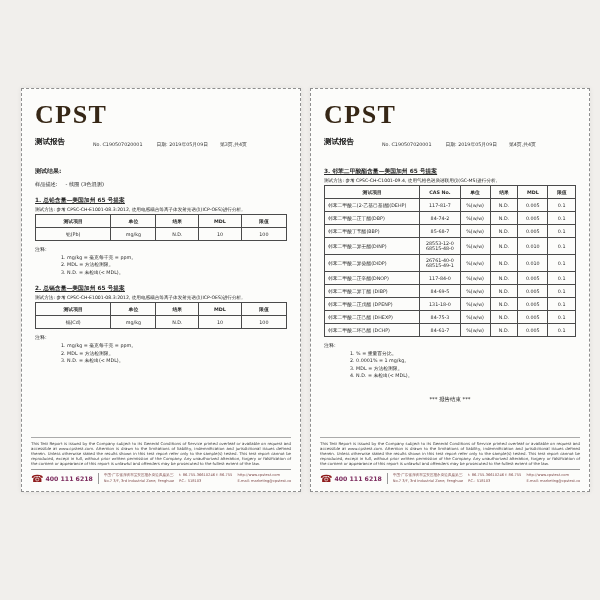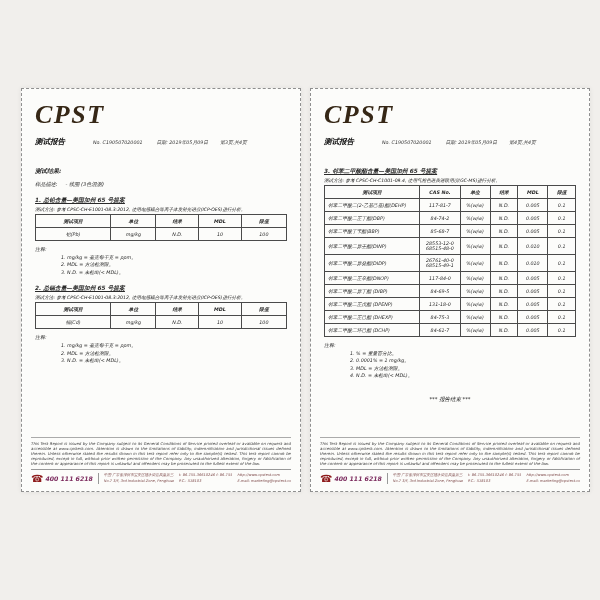--- a/index.html
+++ b/index.html
@@ -2,24 +2,24 @@
 <html><head>
 <meta charset="utf-8">
 <style>
   * { margin:0; padding:0; box-sizing:border-box; }
   html,body { width:600px; height:600px; }
   body { font-family:"DejaVu Sans", sans-serif; background:#f1efec; color:#2a2a2a; }
   .canvas { position:relative; width:600px; height:600px; overflow:hidden; }
   .pages { position:absolute; top:88px; left:21px; display:flex; gap:9px; }
   .page { position:relative; width:280px; height:404px; background:#fcfcfa;
           border:1px dashed #8f8f8f; padding:13px 13px 0 13px;
-          box-shadow:0 0 5px rgba(0,0,0,0.07);font-style:italic; }
+          box-shadow:0 0 5px rgba(0,0,0,0.07); }
   .logo { font-family:"Liberation Serif", serif; font-weight:bold; font-size:26px;
           line-height:1; color:#362716; letter-spacing:1.5px; margin-bottom:9px; }
-  .header-row { display:flex; align-items:center; margin-bottom:20px; }
+  .header-row { display:flex; align-items:flex-end; margin-bottom:20px; }
   .report-title { font-weight:bold; font-size:7.5px; color:#111; }
   .meta { font-size:4.8px; color:#333; }
   .meta-no { margin-left:28px; }
   .meta-date { margin-left:14px; }
   .meta-page { margin-left:12px; }
   .results-label { font-weight:bold; font-size:6px; margin:2px 0 5px; }
   .sample-row { display:flex; gap:8px; font-size:5.2px; margin-bottom:8px; }
   .section-title { font-weight:bold; font-size:5.8px; text-decoration:underline; margin-bottom:2px; }
   .method { font-size:4.6px; color:#222; margin-bottom:2px; }
   table { width:100%; border-collapse:collapse; margin-bottom:5px; table-layout:fixed; }

